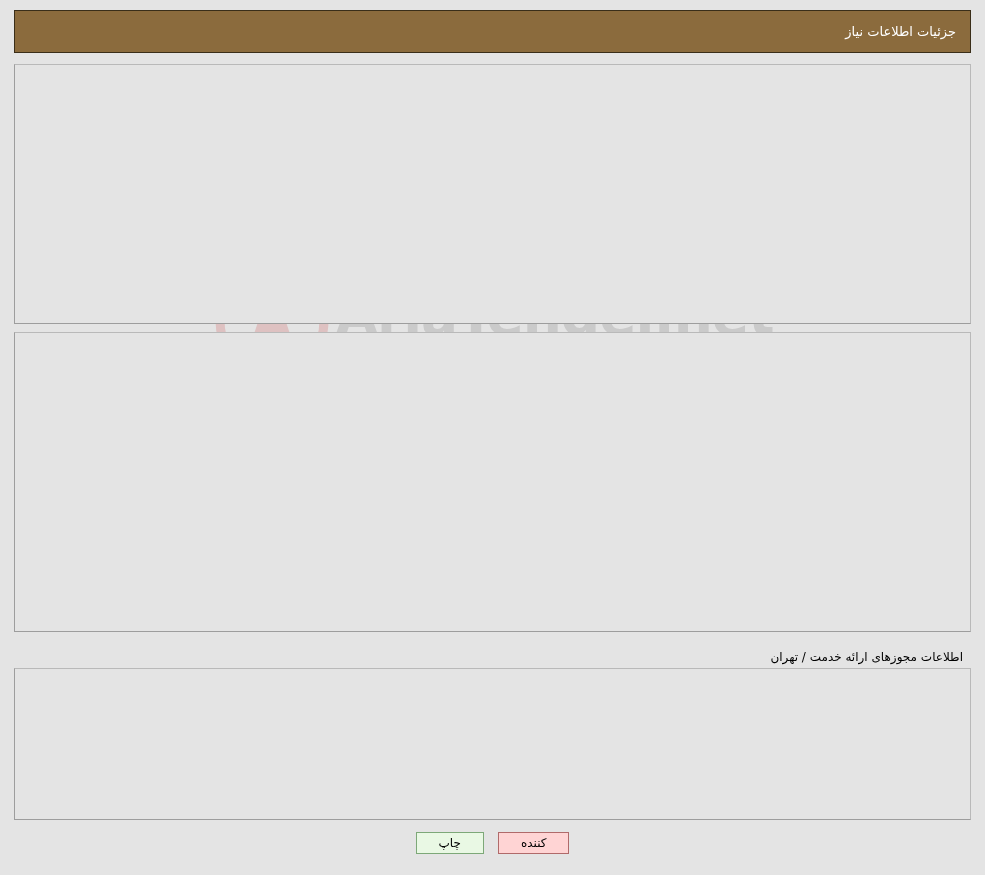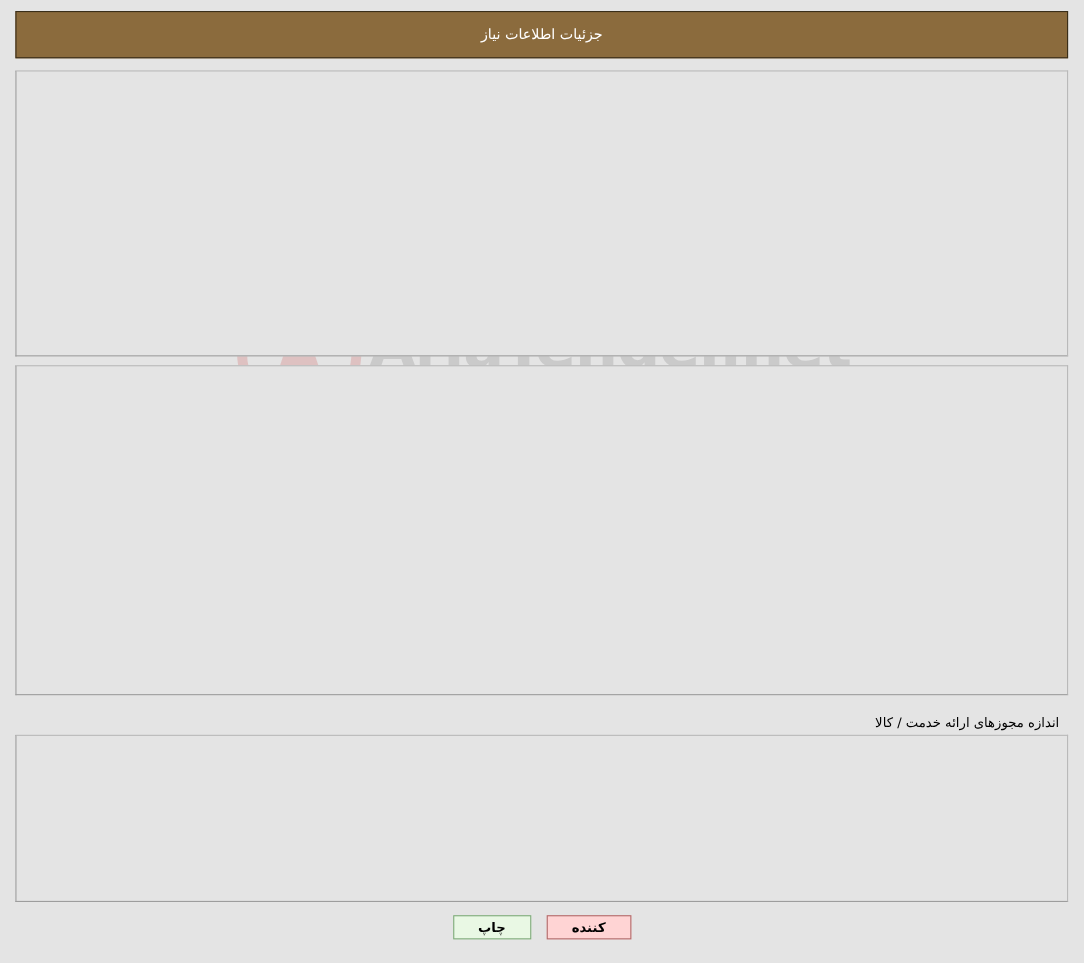--- a/index.html
+++ b/index.html
@@ -47,21 +47,21 @@
   
   .titlebar {
     position: absolute;
     left: 14px; top: 10px;
     width: 957px; height: 43px;
     background: #8b6b3d;
     border: 1px solid #3a2e19;
     color: #fff;
     display: flex;
     align-items: center;
-    justify-content: center;
+    justify-content: flex-start;
     padding: 0 14px;
     font-size: 13px;
     z-index: 2;
   }
 
   
   .panel {
     position: absolute;
     background: #e4e4e4;
     border: 1px solid #9d9d9d;
@@ -240,21 +240,20 @@
 
   
   .btnrow { position: absolute; left: 0; right: 0; top: 832px; display: flex; justify-content: center; gap: 14px; z-index: 3; direction: rtl; }
   .btn {
     border: 1px solid #5a5a5a;
     font-size: 12px;
     padding: 3px 22px;
     cursor: pointer;
     color: #000;
     font-family: "DejaVu Sans", "Liberation Sans", sans-serif;
-    font-weight: bold;
   }
   .btn.back  { background: #ffd4d4; border-color: #b06a6a; }
   .btn.print { background: #e9f8e4; border-color: #7da878; }
 </style>
 </head>
 <body>
 
 <div id="page">
 
   <div id="watermark">
@@ -367,21 +366,21 @@
   </table>
 
   <div class="lbl bold" style="right:30px; top:582px;">توضیحات خریدار:</div>
   <div class="tarea" style="right:148px; top:548px; width:700px; height:72px;">
     <span>بایدبرای  12 دستگاه قیمت گذاری شود  -حتمابا موبایل 09197523986  تماس گرفته شود فرم پیوست حتما پر شود ،دقت بیشتر در قیمت گذاری ماهانه (پایه خدمت) وسال (قیمت نهایی) توجه شود اگر قیمت اشتباه گذاشته شود به نشانه ابطال است</span>
     <svg class="grip" viewBox="0 0 10 10">
       <path d="M9 1 L1 9 M9 5 L5 9" stroke="#666" stroke-width="1" fill="none"></path>
     </svg>
   </div>
 
-  <div class="lbl" style="right:22px; top:650px;">اندازه مجوزهای ارائه خدمت / کالا</div>
+  <div class="lbl" style="right:22px; top:650px;">اطلاعات مجوزهای ارائه خدمت / تهران</div>
 
   <div class="panel" style="left:14px; top:668px; width:957px; height:152px;"></div>
 
   <table class="permit" style="right:44px; top:728px; width:897px;">
     <thead>
       <tr>
         <th style="width:200px;">الزامی بودن ارائه مجوز</th>
         <th style="width:527px;">اعلام وضعیت مجوز توسط تامین کننده</th>
         <th style="width:210px;">جزئیات</th>
       </tr>

